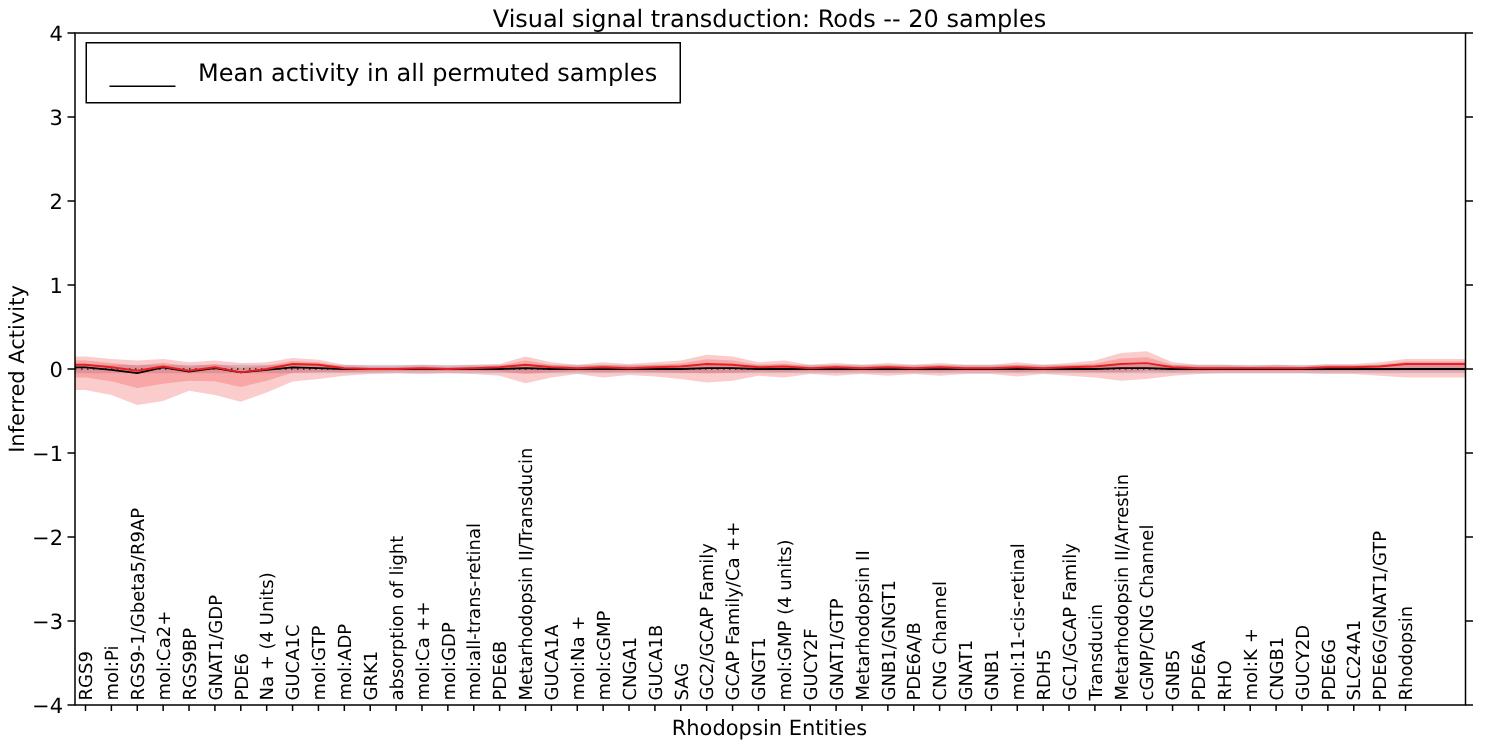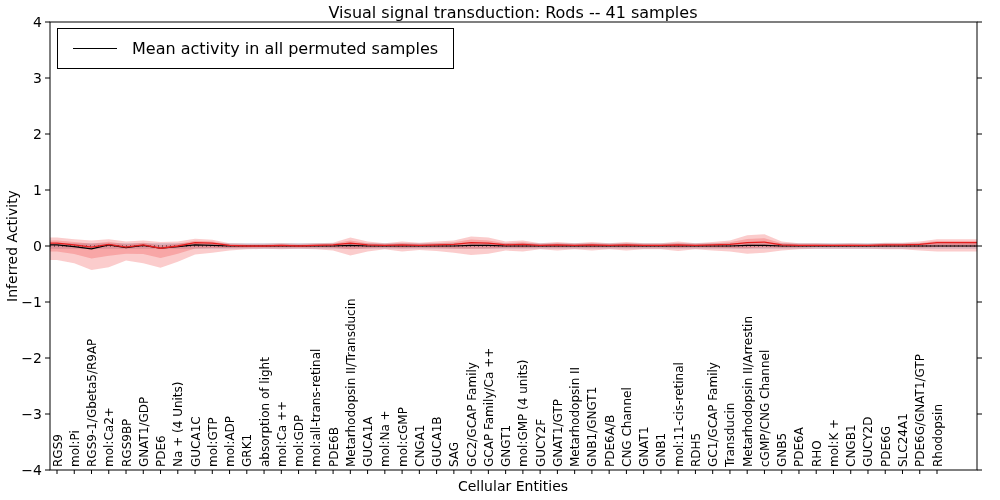--- a/index.html
+++ b/index.html
@@ -20,21 +20,21 @@
     font-size:14px; white-space:nowrap;
   }
   .xlabel {
     position:absolute; left:513px; top:478px; transform:translate(-50%,0);
     font-size:14px; white-space:nowrap;
   }
   .legend {
     position:absolute; left:57px; top:28px; border:1px solid #000;
     background:#fff; padding:10px 15px; display:flex; flex-direction:column; gap:10px;
   }
-  .legend-row { display:flex; align-items:center; gap:15px; }
+  .legend-row { display:flex; align-items:flex-end; gap:15px; }
   .legend-line { display:inline-block; width:44px; height:0; border-top:1.7px solid #000; }
   .legend-label { font-size:16px; white-space:nowrap; }
 </style>
 </head>
 <body>
 
 <div class="figure">
   <svg id="plot" width="1000" height="500">
       <rect x="50" y="243.20000000000002" width="927" height="5.599999999999966" fill="#a8bcd4" opacity="0.5"></rect>
       <path d="M 50 237.6 L 57 237.6 L 74.25490196078431 239.28 L 91.50980392156862 240.4 L 108.76470588235294 239.28 L 126.01960784313725 241.51999999999998 L 143.27450980392155 240.4 L 160.52941176470588 242.08 L 177.7843137254902 241.51999999999998 L 195.0392156862745 238.72 L 212.2941176470588 239.84 L 229.54901960784312 243.20000000000002 L 246.80392156862743 243.76 L 264.05882352941177 243.76 L 281.3137254901961 243.20000000000002 L 298.5686274509804 243.76 L 315.8235294117647 243.20000000000002 L 333.078431372549 242.64 L 350.3333333333333 237.6 L 367.5882352941176 241.51999999999998 L 384.84313725490193 243.20000000000002 L 402.09803921568624 241.51999999999998 L 419.35294117647055 242.64 L 436.60784313725486 241.51999999999998 L 453.86274509803917 240.4 L 471.11764705882354 236.48000000000002 L 488.37254901960785 237.6 L 505.62745098039215 241.51999999999998 L 522.8823529411765 240.4 L 540.1372549019608 243.20000000000002 L 557.3921568627451 242.08 L 574.6470588235294 243.20000000000002 L 591.9019607843137 242.08 L 609.156862745098 243.20000000000002 L 626.4117647058823 242.08 L 643.6666666666666 243.20000000000002 L 660.9215686274509 243.20000000000002 L 678.1764705882352 241.51999999999998 L 695.4313725490196 243.20000000000002 L 712.6862745098039 242.08 L 729.9411764705882 240.4 L 747.1960784313725 235.36 L 764.4509803921568 234.24 L 781.7058823529411 241.51999999999998 L 798.9607843137254 243.20000000000002 L 816.2156862745097 243.20000000000002 L 833.470588235294 243.76 L 850.7254901960783 243.20000000000002 L 867.9803921568626 243.76 L 885.2352941176471 242.64 L 902.4901960784314 242.64 L 919.7450980392157 241.51999999999998 L 937 239.28 L 977 239.28 L 977 251.59999999999997 L 937 251.59999999999997 L 919.7450980392157 250.48000000000002 L 902.4901960784314 249.35999999999999 L 885.2352941176471 249.35999999999999 L 867.9803921568626 248.79999999999998 L 850.7254901960783 248.79999999999998 L 833.470588235294 248.79999999999998 L 816.2156862745097 248.79999999999998 L 798.9607843137254 249.35999999999999 L 781.7058823529411 250.48000000000002 L 764.4509803921568 252.72 L 747.1960784313725 253.83999999999997 L 729.9411764705882 251.59999999999997 L 712.6862745098039 250.48000000000002 L 695.4313725490196 249.35999999999999 L 678.1764705882352 251.04 L 660.9215686274509 249.35999999999999 L 643.6666666666666 249.35999999999999 L 626.4117647058823 250.48000000000002 L 609.156862745098 249.35999999999999 L 591.9019607843137 250.48000000000002 L 574.6470588235294 249.35999999999999 L 557.3921568627451 250.48000000000002 L 540.1372549019608 249.35999999999999 L 522.8823529411765 251.59999999999997 L 505.62745098039215 250.48000000000002 L 488.37254901960785 253.83999999999997 L 471.11764705882354 254.96 L 453.86274509803917 252.72 L 436.60784313725486 251.04 L 419.35294117647055 249.92000000000002 L 402.09803921568624 251.59999999999997 L 384.84313725490193 249.35999999999999 L 367.5882352941176 251.59999999999997 L 350.3333333333333 255.51999999999998 L 333.078431372549 250.48000000000002 L 315.8235294117647 249.35999999999999 L 298.5686274509804 248.79999999999998 L 281.3137254901961 249.35999999999999 L 264.05882352941177 248.79999999999998 L 246.80392156862743 249.35999999999999 L 229.54901960784312 250.48000000000002 L 212.2941176470588 252.72 L 195.0392156862745 254.40000000000003 L 177.7843137254902 261.68 L 160.52941176470588 267.84 L 143.27450980392155 263.36 L 126.01960784313725 260.56 L 108.76470588235294 267.28 L 91.50980392156862 270.08 L 74.25490196078431 263.36 L 57 260 L 50 260 Z" fill="#ee3333" opacity="0.25"></path>
@@ -169,24 +169,24 @@
       <line x1="885.2352941176471" y1="470" x2="885.2352941176471" y2="474" stroke="#000" stroke-width="1"></line>
       <text transform="translate(889.7352941176471,467) rotate(-90)" font-size="12" font-family="DejaVu Sans, Liberation Sans, sans-serif">PDE6G</text>
       <line x1="902.4901960784314" y1="470" x2="902.4901960784314" y2="474" stroke="#000" stroke-width="1"></line>
       <text transform="translate(906.9901960784314,467) rotate(-90)" font-size="12" font-family="DejaVu Sans, Liberation Sans, sans-serif">SLC24A1</text>
       <line x1="919.7450980392157" y1="470" x2="919.7450980392157" y2="474" stroke="#000" stroke-width="1"></line>
       <text transform="translate(924.2450980392157,467) rotate(-90)" font-size="12" font-family="DejaVu Sans, Liberation Sans, sans-serif">PDE6G/GNAT1/GTP</text>
       <line x1="937" y1="470" x2="937" y2="474" stroke="#000" stroke-width="1"></line>
       <text transform="translate(941.5,467) rotate(-90)" font-size="12" font-family="DejaVu Sans, Liberation Sans, sans-serif">Rhodopsin</text>
     </svg>
 
-  <div class="title">Visual signal transduction: Rods -- 41 samples</div>
+  <div class="title">Visual signal transduction: Rods -- 20 samples</div>
 
   <div class="legend">
     <div class="legend-row">
       <span class="legend-line" style="border-top-color: rgb(0, 0, 0);"></span>
       <span class="legend-label">Mean activity in all permuted samples</span>
     </div>
   </div>
 
   <div class="ylabel">Inferred Activity</div>
-  <div class="xlabel">Cellular Entities</div>
+  <div class="xlabel">Rhodopsin Entities</div>
 </div>
 
 </body></html>

